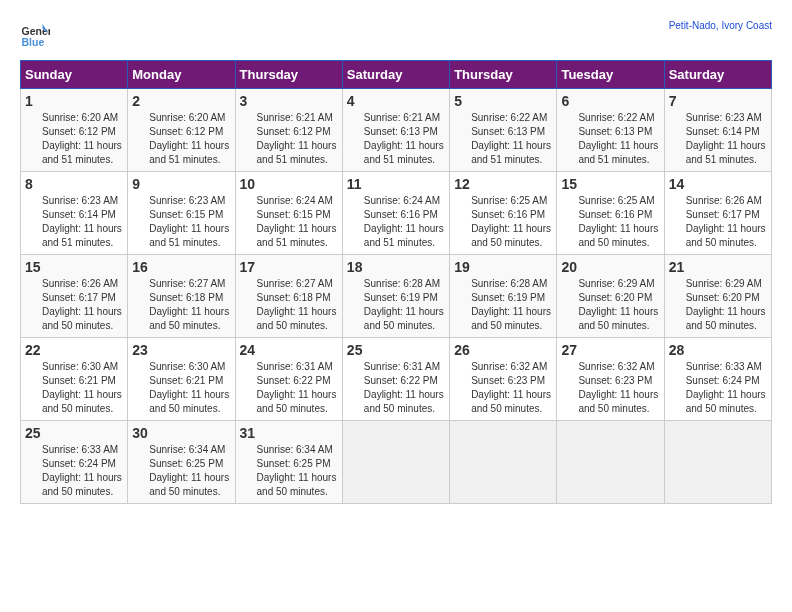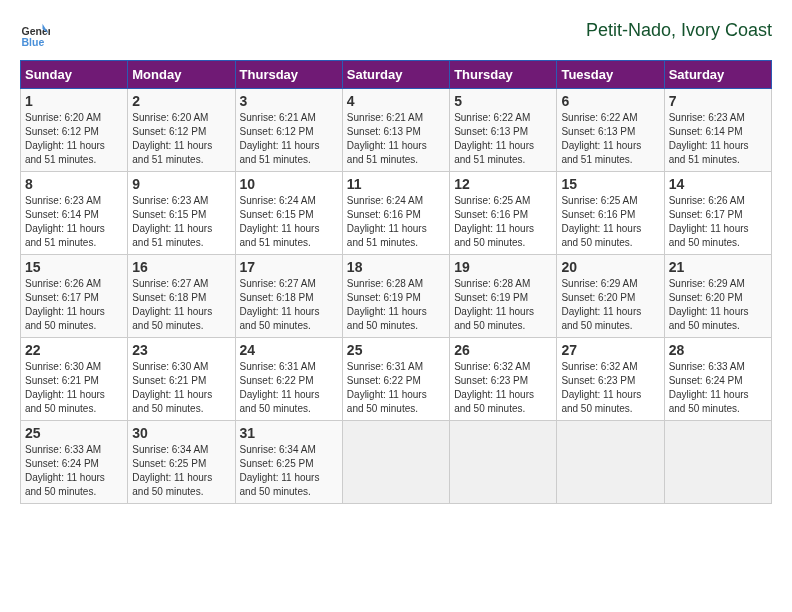--- a/index.html
+++ b/index.html
@@ -27,22 +27,22 @@
     }
     .title-block {
       text-align: right;
     }
     .month-title {
       font-size: 32px;
       font-weight: bold;
       color: #333;
     }
     .subtitle {
-      font-size: 18px;
-      color: #14532d;
+      font-size: 10px;
+      color: #1d4ed8;
     }
     table {
       width: 100%;
       border-collapse: collapse;
       font-size: 11px;
     }
     thead tr th {
       background-color: #701a75;
       color: #fff;
       padding: 6px 4px;
@@ -65,20 +65,21 @@
       font-size: 14px;
       font-weight: bold;
       color: #333;
       display: block;
       margin-bottom: 2px;
     }
     .day-info {
       font-size: 10px;
       color: #333;
       line-height: 1.4;
+      margin-left: 17px;
     }
     .empty-cell {
       background: #f0f0f0 !important;
     }
   </style>
 </head>
 <body>
 
 <div class="header">
   <div class="logo">

